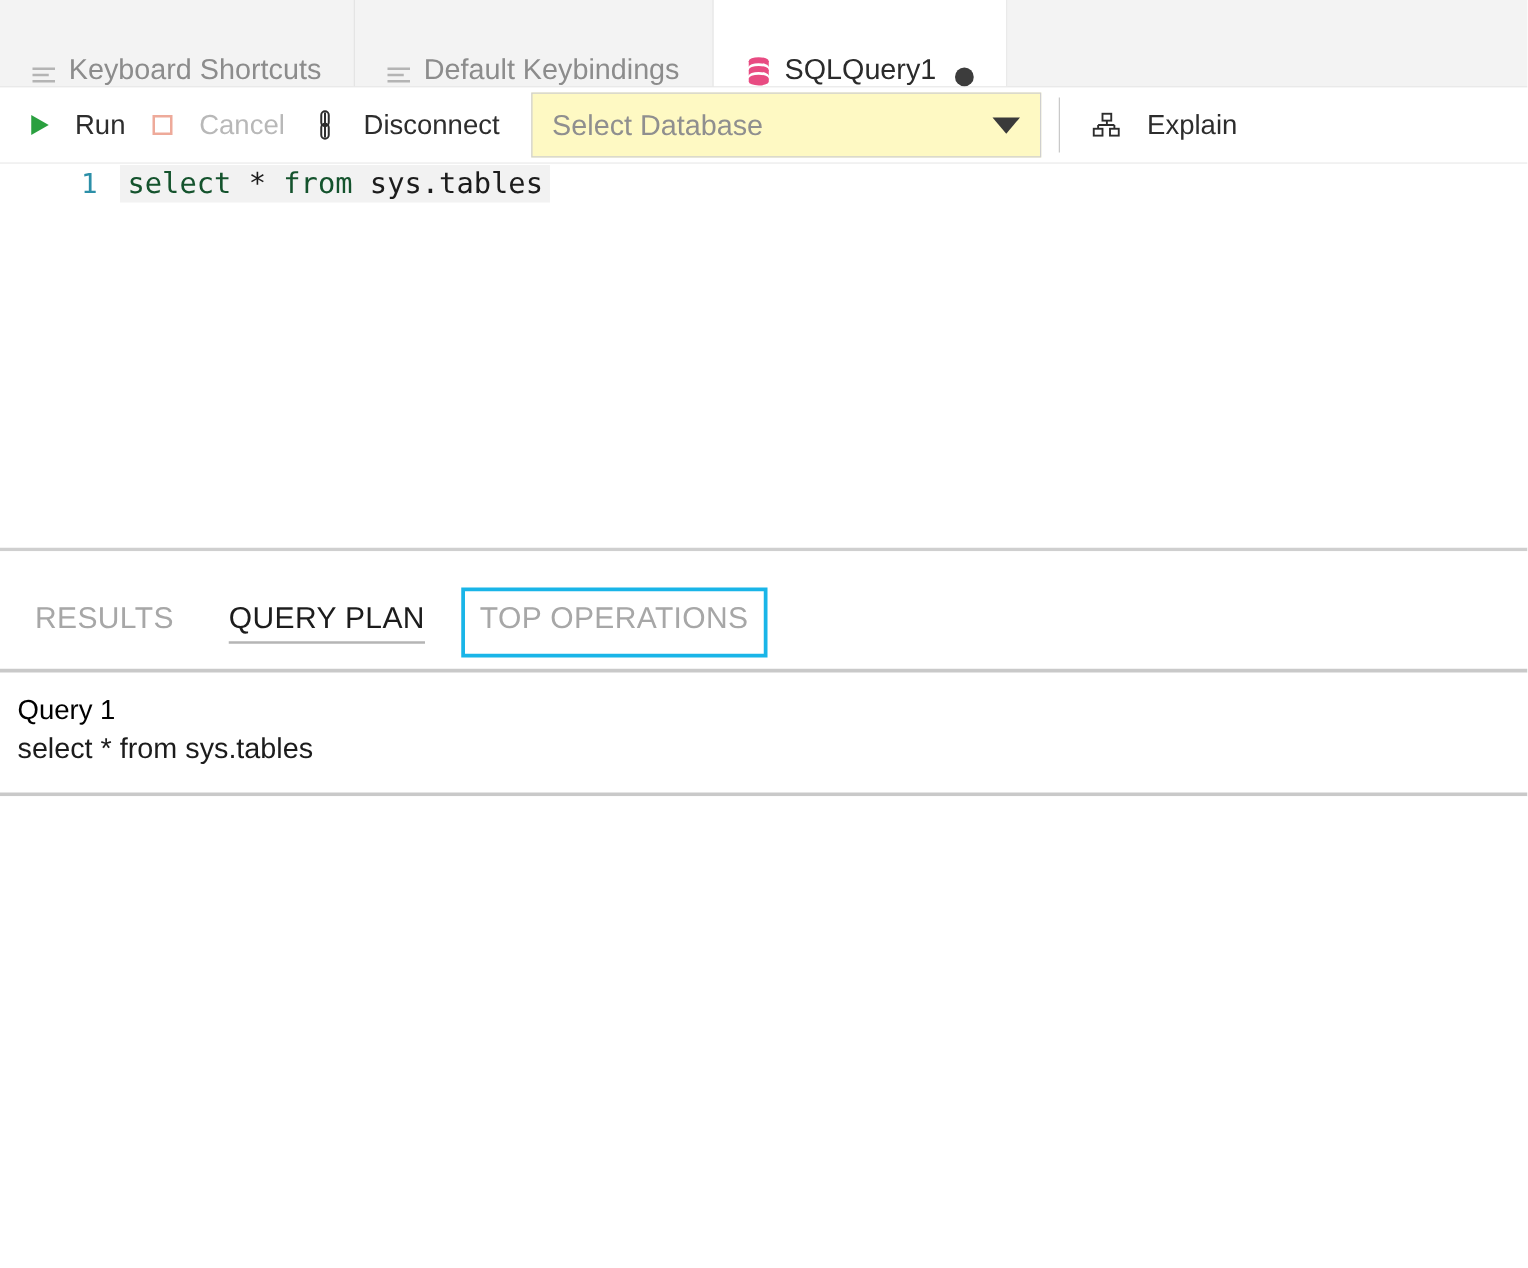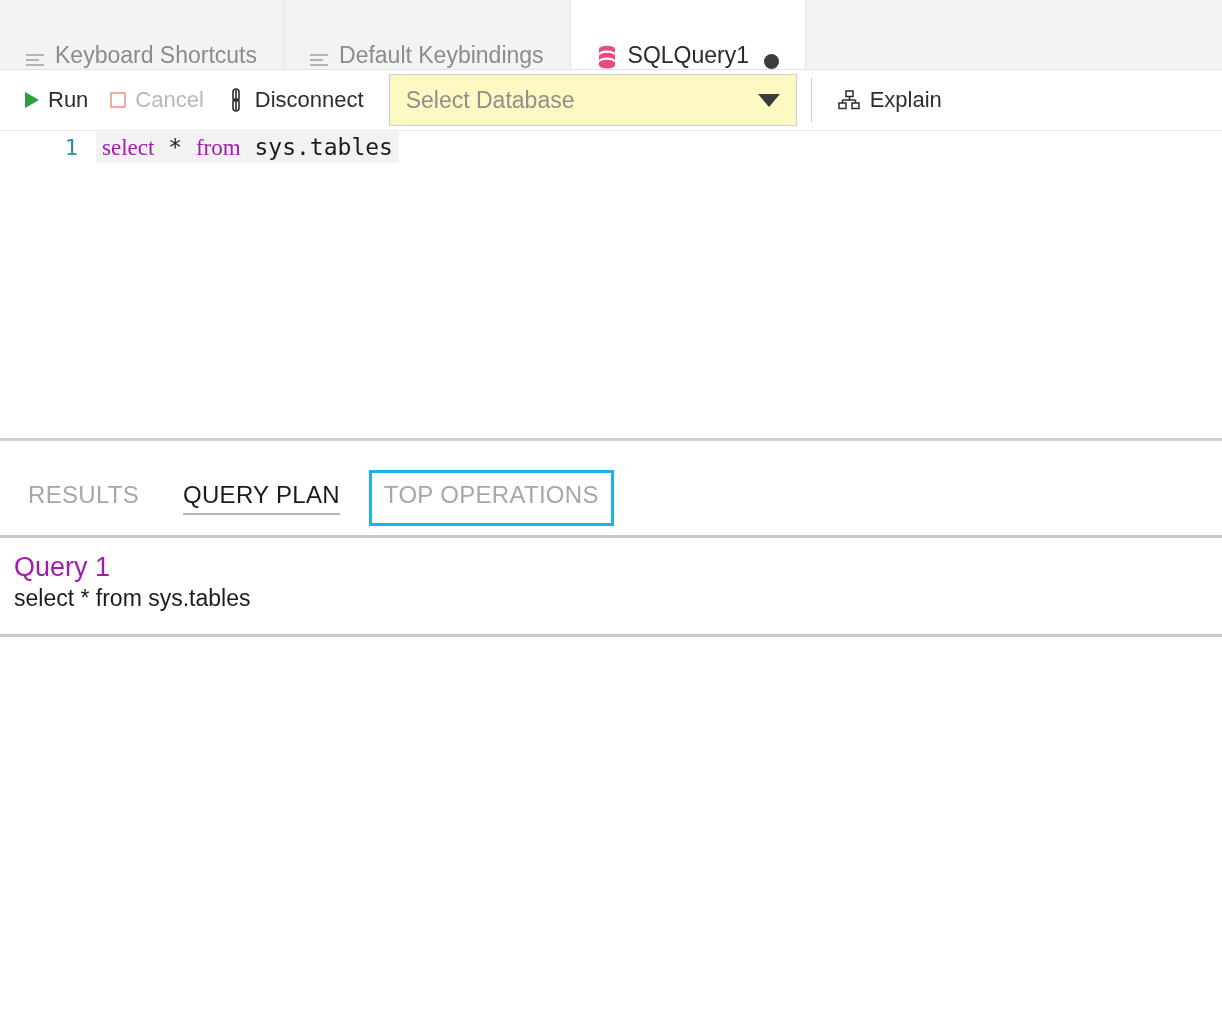--- a/index.html
+++ b/index.html
@@ -44,21 +44,21 @@
 
   
   .toolbar {
     display: flex; align-items: center;
     height: 61px; padding: 0 14px;
     background: #ffffff;
     border-bottom: 1px solid #e8e8e8;
     gap: 0px;
   }
   .tb-btn {
-    display: flex; align-items: center; gap: 9px;
+    display: flex; align-items: center; gap: 21px;
     font-size: 22px; color: #2d2d2d;
     padding: 0 11px; height: 42px;
     white-space: nowrap; cursor: pointer; justify-content: center;
   }
   .tb-btn.disabled { color: #b8b8b8; cursor: default; }
   .tri-run {
     width: 0; height: 0;
     border-left: 14px solid #2aa03f;
     border-top: 8px solid transparent;
     border-bottom: 8px solid transparent;
@@ -87,21 +87,21 @@
   .ed-line { display: flex; align-items: center; height: 32px; }
   .gutter {
     width: 96px; text-align: right; padding-right: 18px;
     font-family: "DejaVu Sans Mono", monospace; font-size: 22px; color: #2c8fa8;
   }
   .code-hl {
     background: #f2f2f2; padding: 2px 6px;
     font-family: "DejaVu Sans Mono", monospace; font-size: 23px; color: #1c1c1c;
     white-space: pre;
   }
-  .kw { color: #a21caf; font-family: Liberation Serif, serif; }
+  .kw { color: #14532d; }
   .op { color: #1c1c1c; }
 
   
   .pane-split { height: 3px; background: #cfcfcf; }
   .result-tabs {
     display: flex; align-items: flex-end; gap: 16px;
     height: 84px; padding: 0 14px; background: #fff;
   }
   .rtab {
     font-size: 24px; color: #a7a7a7; letter-spacing: .3px;
@@ -111,21 +111,21 @@
   .rtab.active { color: #1c1c1c; }
   .rtab.active::after {
     content: ""; position: absolute; left: 14px; right: 14px; bottom: 10px;
     height: 2px; background: #b5b5b5;
   }
   .rtab.focused { outline: 3px solid #19b5e8; outline-offset: -2px; color: #a7a7a7; }
 
   .hr-thin { height: 3px; background: #c9c9c9; margin: 10px 0 0 0; }
 
   .query-head { padding: 14px 14px 10px 14px; }
-  .query-head .qtitle { font-size: 27px; color: #a21caf; line-height: 31px; }
+  .query-head .qtitle { font-size: 22px; color: #000000; line-height: 31px; }
   .query-head .qsql   { font-size: 23px; color: #1c1c1c; line-height: 31px; }
 
   
   .plan { position: relative; height: 385px; background: #fff; overflow: hidden; }
 </style>
 </head>
 <body>
 
 <div id="app">
 

